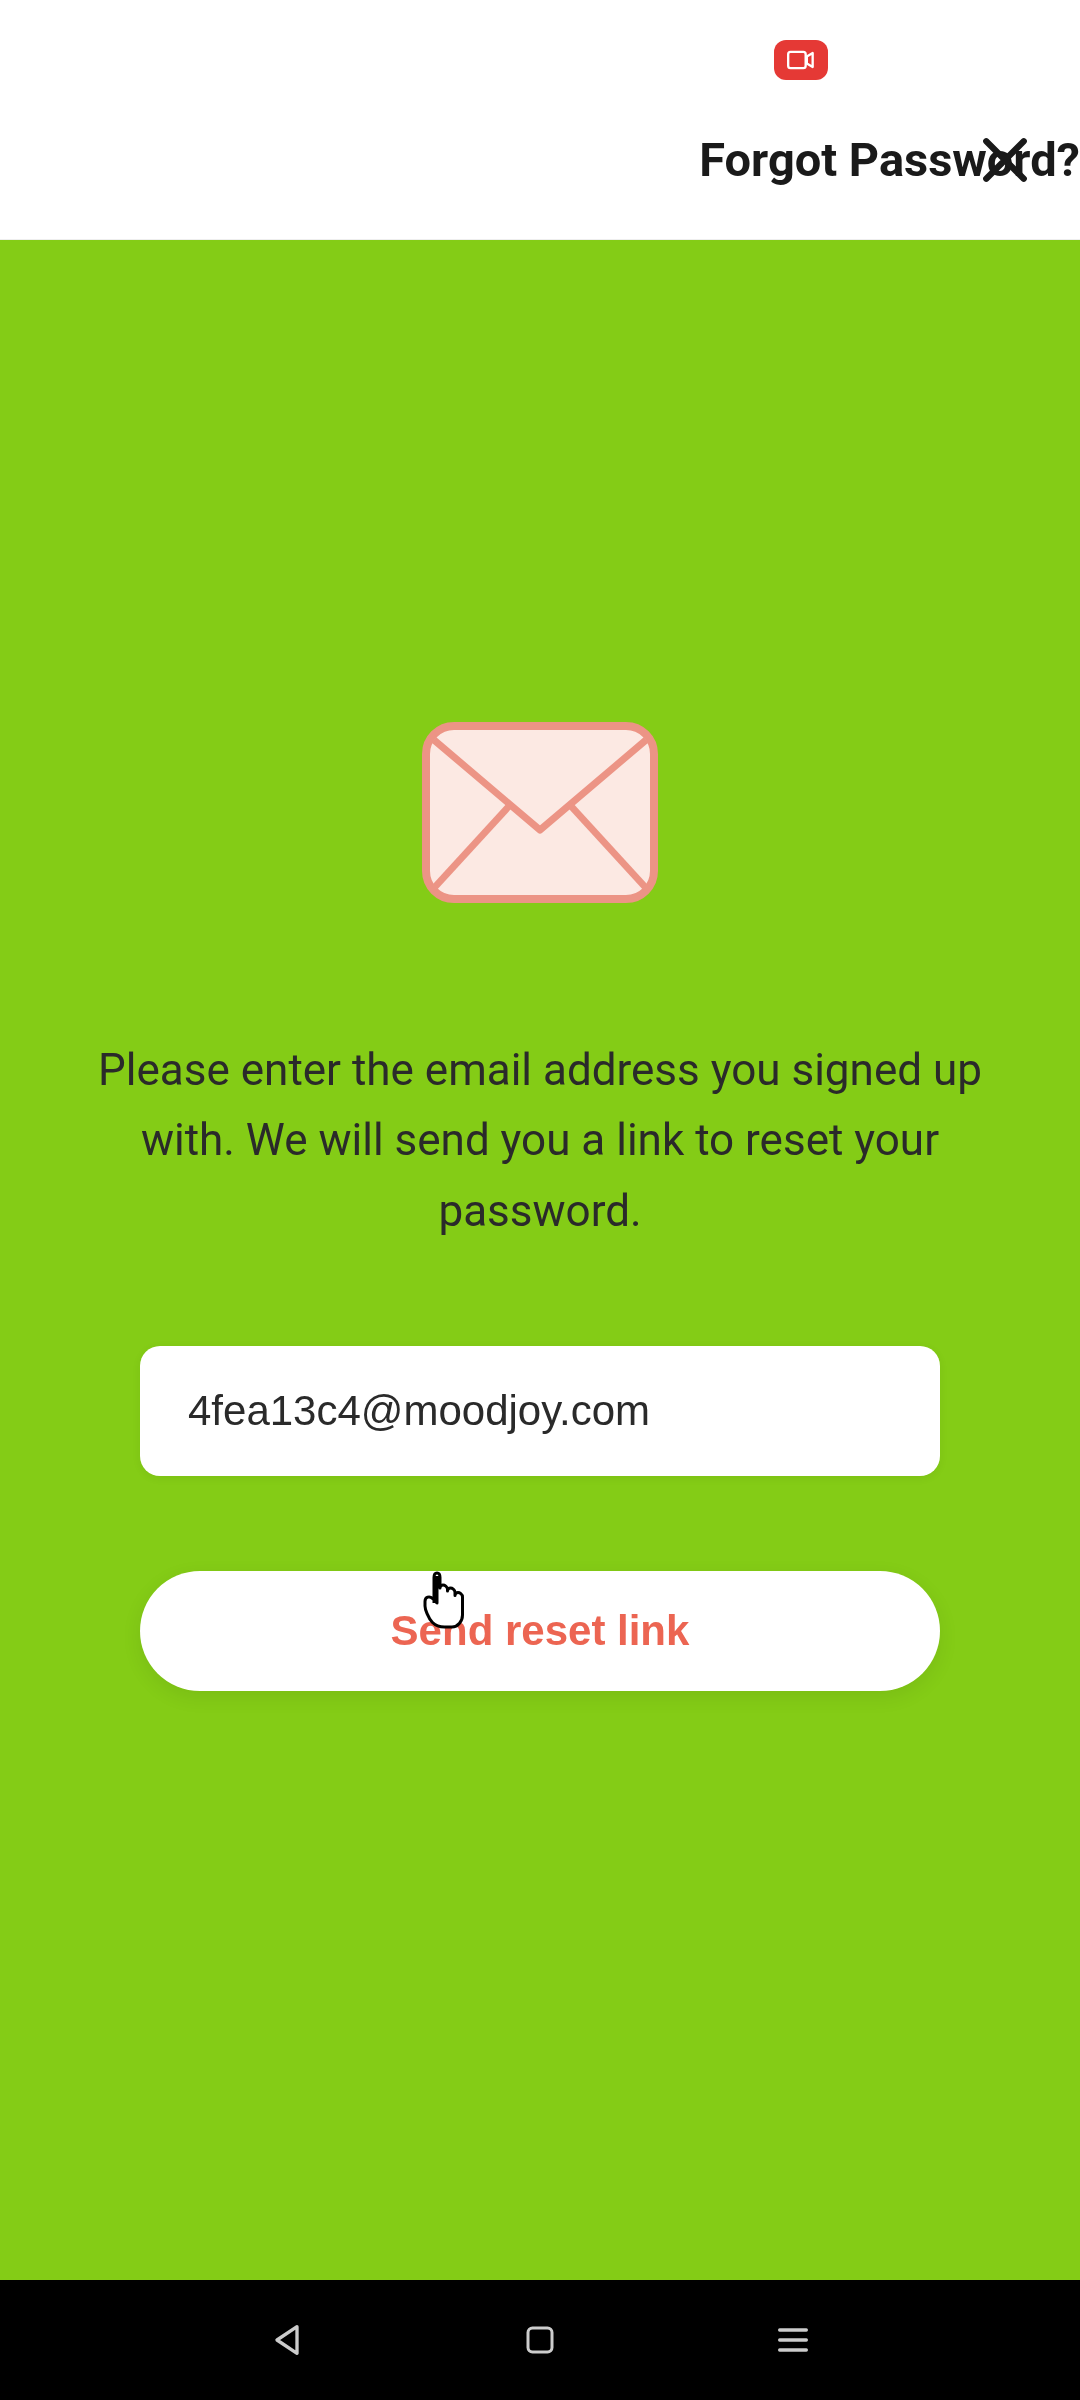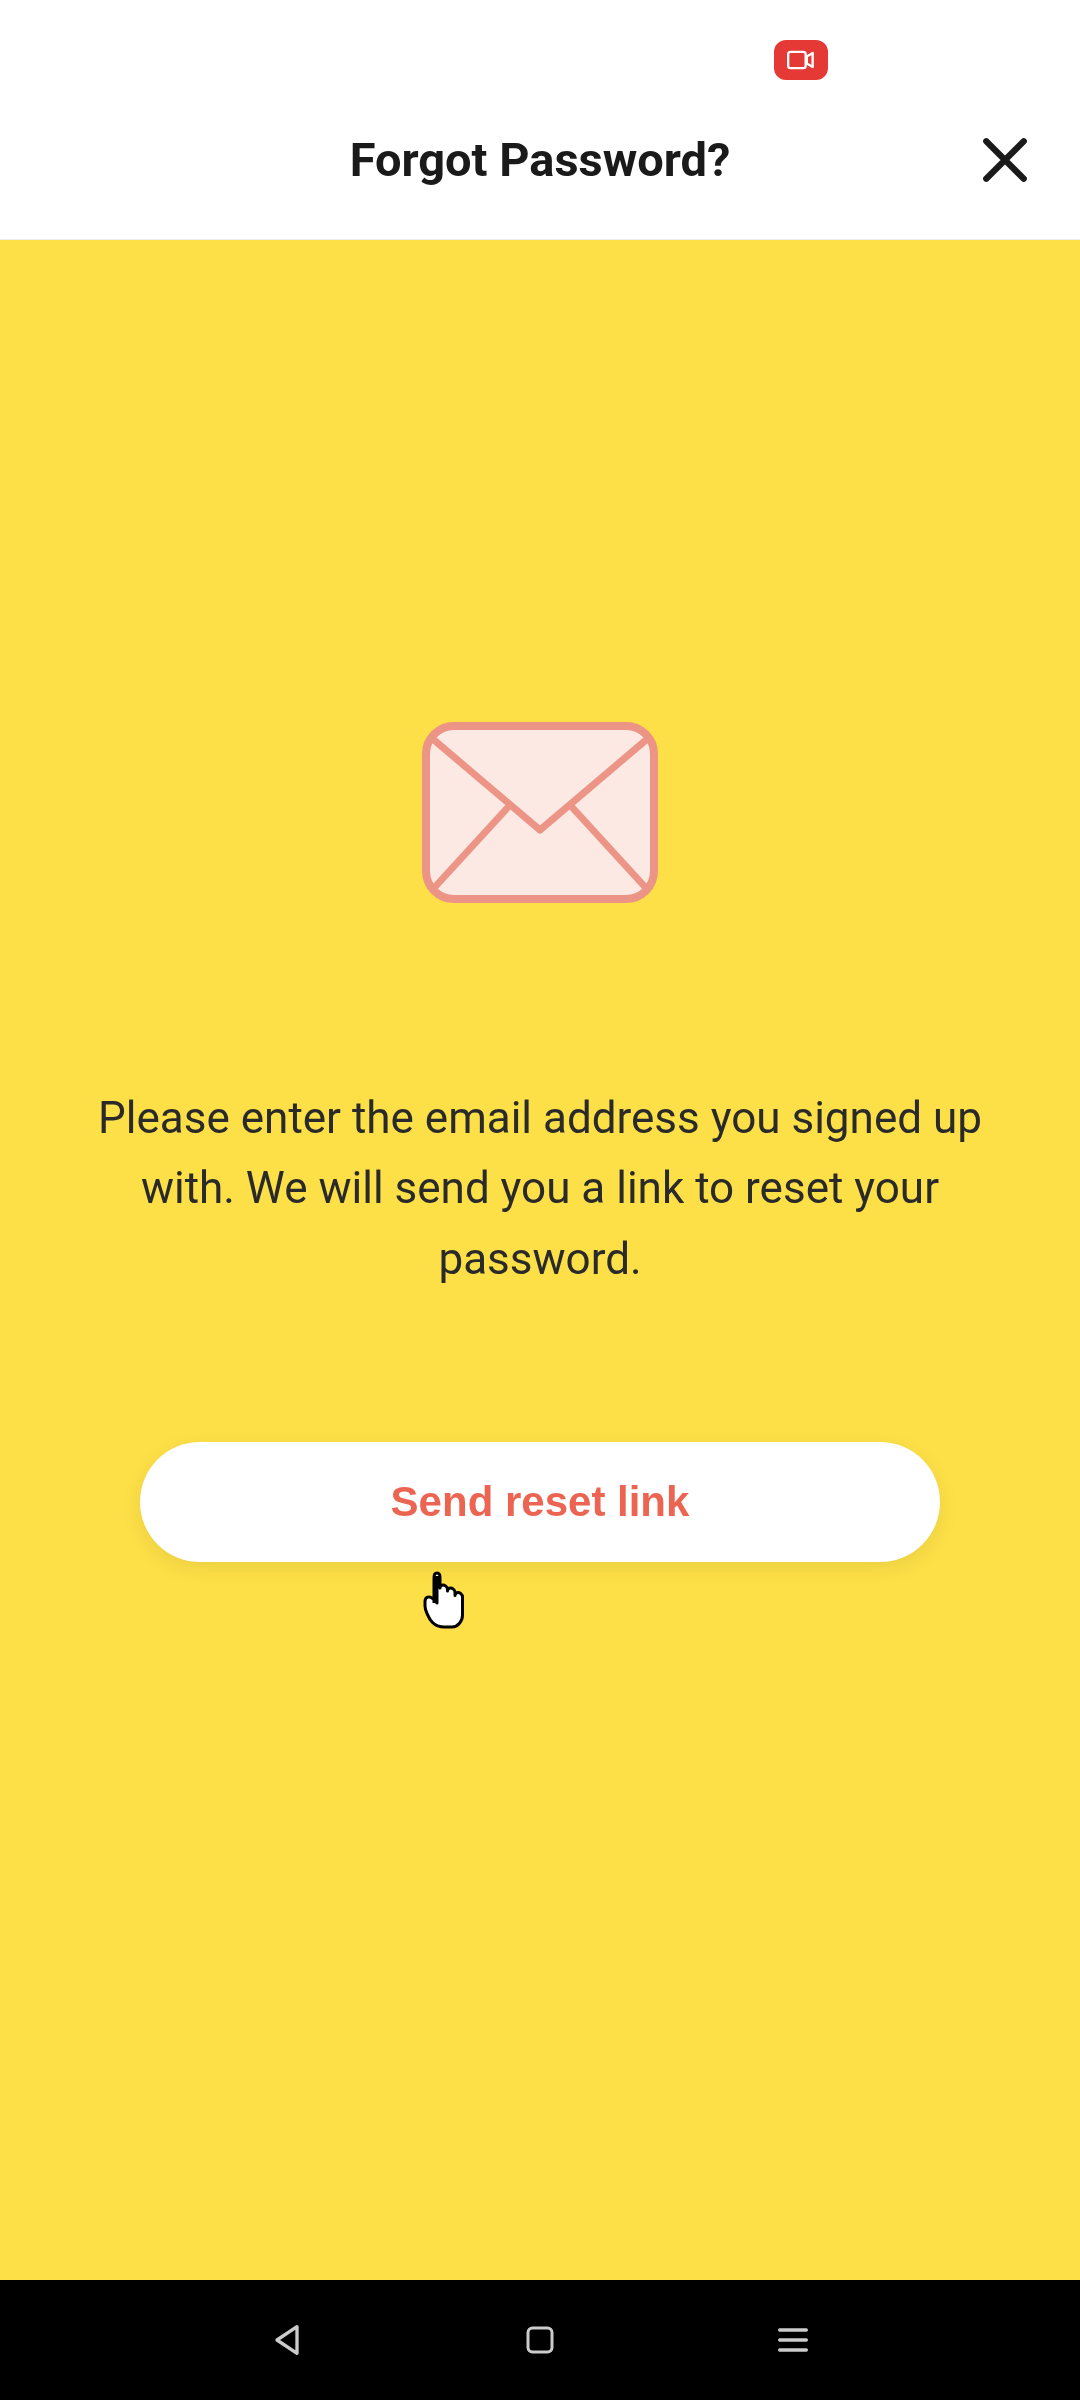--- a/index.html
+++ b/index.html
@@ -34,21 +34,21 @@
     }
     .recording-indicator svg {
       width: 28px;
       height: 20px;
     }
     .header {
       width: 100%;
       height: 160px;
       display: flex;
       align-items: center;
-      justify-content: center;
+      justify-content: flex-end;
       position: relative;
       border-bottom: 1px solid #eee;
       background: #ffffff;
     }
     .header-title {
       font-size: 47px;
       font-weight: 700;
       color: #1a1a1a;
     }
     .close-button {
@@ -62,27 +62,26 @@
       align-items: center;
       justify-content: center;
       cursor: pointer;
     }
     .close-button svg {
       width: 50px;
       height: 50px;
     }
     .content {
       width: 100%;
-      background: #fde047;
+      background: #84cc16;
       padding-top: 480px;
       display: flex;
       flex-direction: column;
       align-items: center;
       height: calc(100% - 240px - 120px);
-      gap: 48px;
     }
     .envelope-icon {
       width: 240px;
       height: 185px;
       margin-bottom: 130px;
     }
     .instruction-text {
       font-size: 44px;
       color: #2a2a2a;
       text-align: center;
@@ -170,20 +169,21 @@
 <div class="content">
   <svg class="envelope-icon" viewBox="0 0 240 185">
     <rect x="6" y="6" width="228" height="173" rx="28" fill="#fce9e3" stroke="#ec9485" stroke-width="8"></rect>
     <path d="M 14 20 L 120 110 L 226 20" fill="none" stroke="#ec9485" stroke-width="7" stroke-linejoin="round"></path>
     <path d="M 14 168 L 90 85" fill="none" stroke="#ec9485" stroke-width="7"></path>
     <path d="M 226 168 L 150 85" fill="none" stroke="#ec9485" stroke-width="7"></path>
   </svg>
 
   <div class="instruction-text">Please enter the email address you signed up with. We will send you a link to reset your password.</div>
 
+  <input type="text" class="email-input" value="4fea13c4@moodjoy.com" style="">
 
   <button class="reset-button">Send reset link</button>
 </div>
 
 <svg class="cursor-overlay" viewBox="0 0 32 40">
   <path d="M 12 4 L 12 22 L 9 19 C 7 17 4 18 4 21 L 4 24 C 4 26 6 32 9 35 C 11 37 14 38 17 38 L 22 38 C 26 38 29 34 29 30 L 29 18 C 29 16 27 15 26 15 C 25 15 24 16 24 17 L 24 15 C 24 13 22 12 21 12 C 20 12 19 13 19 14 L 19 13 C 19 11 17 10 16 10 C 15 10 14 11 14 12 L 14 5 C 14 3 13 2 12 2 C 11 2 10 3 10 5 L 10 22" fill="#ffffff" stroke="#000000" stroke-width="2" stroke-linejoin="round"></path>
 </svg>
 
 <div class="nav-bar">
   <div class="nav-button">

